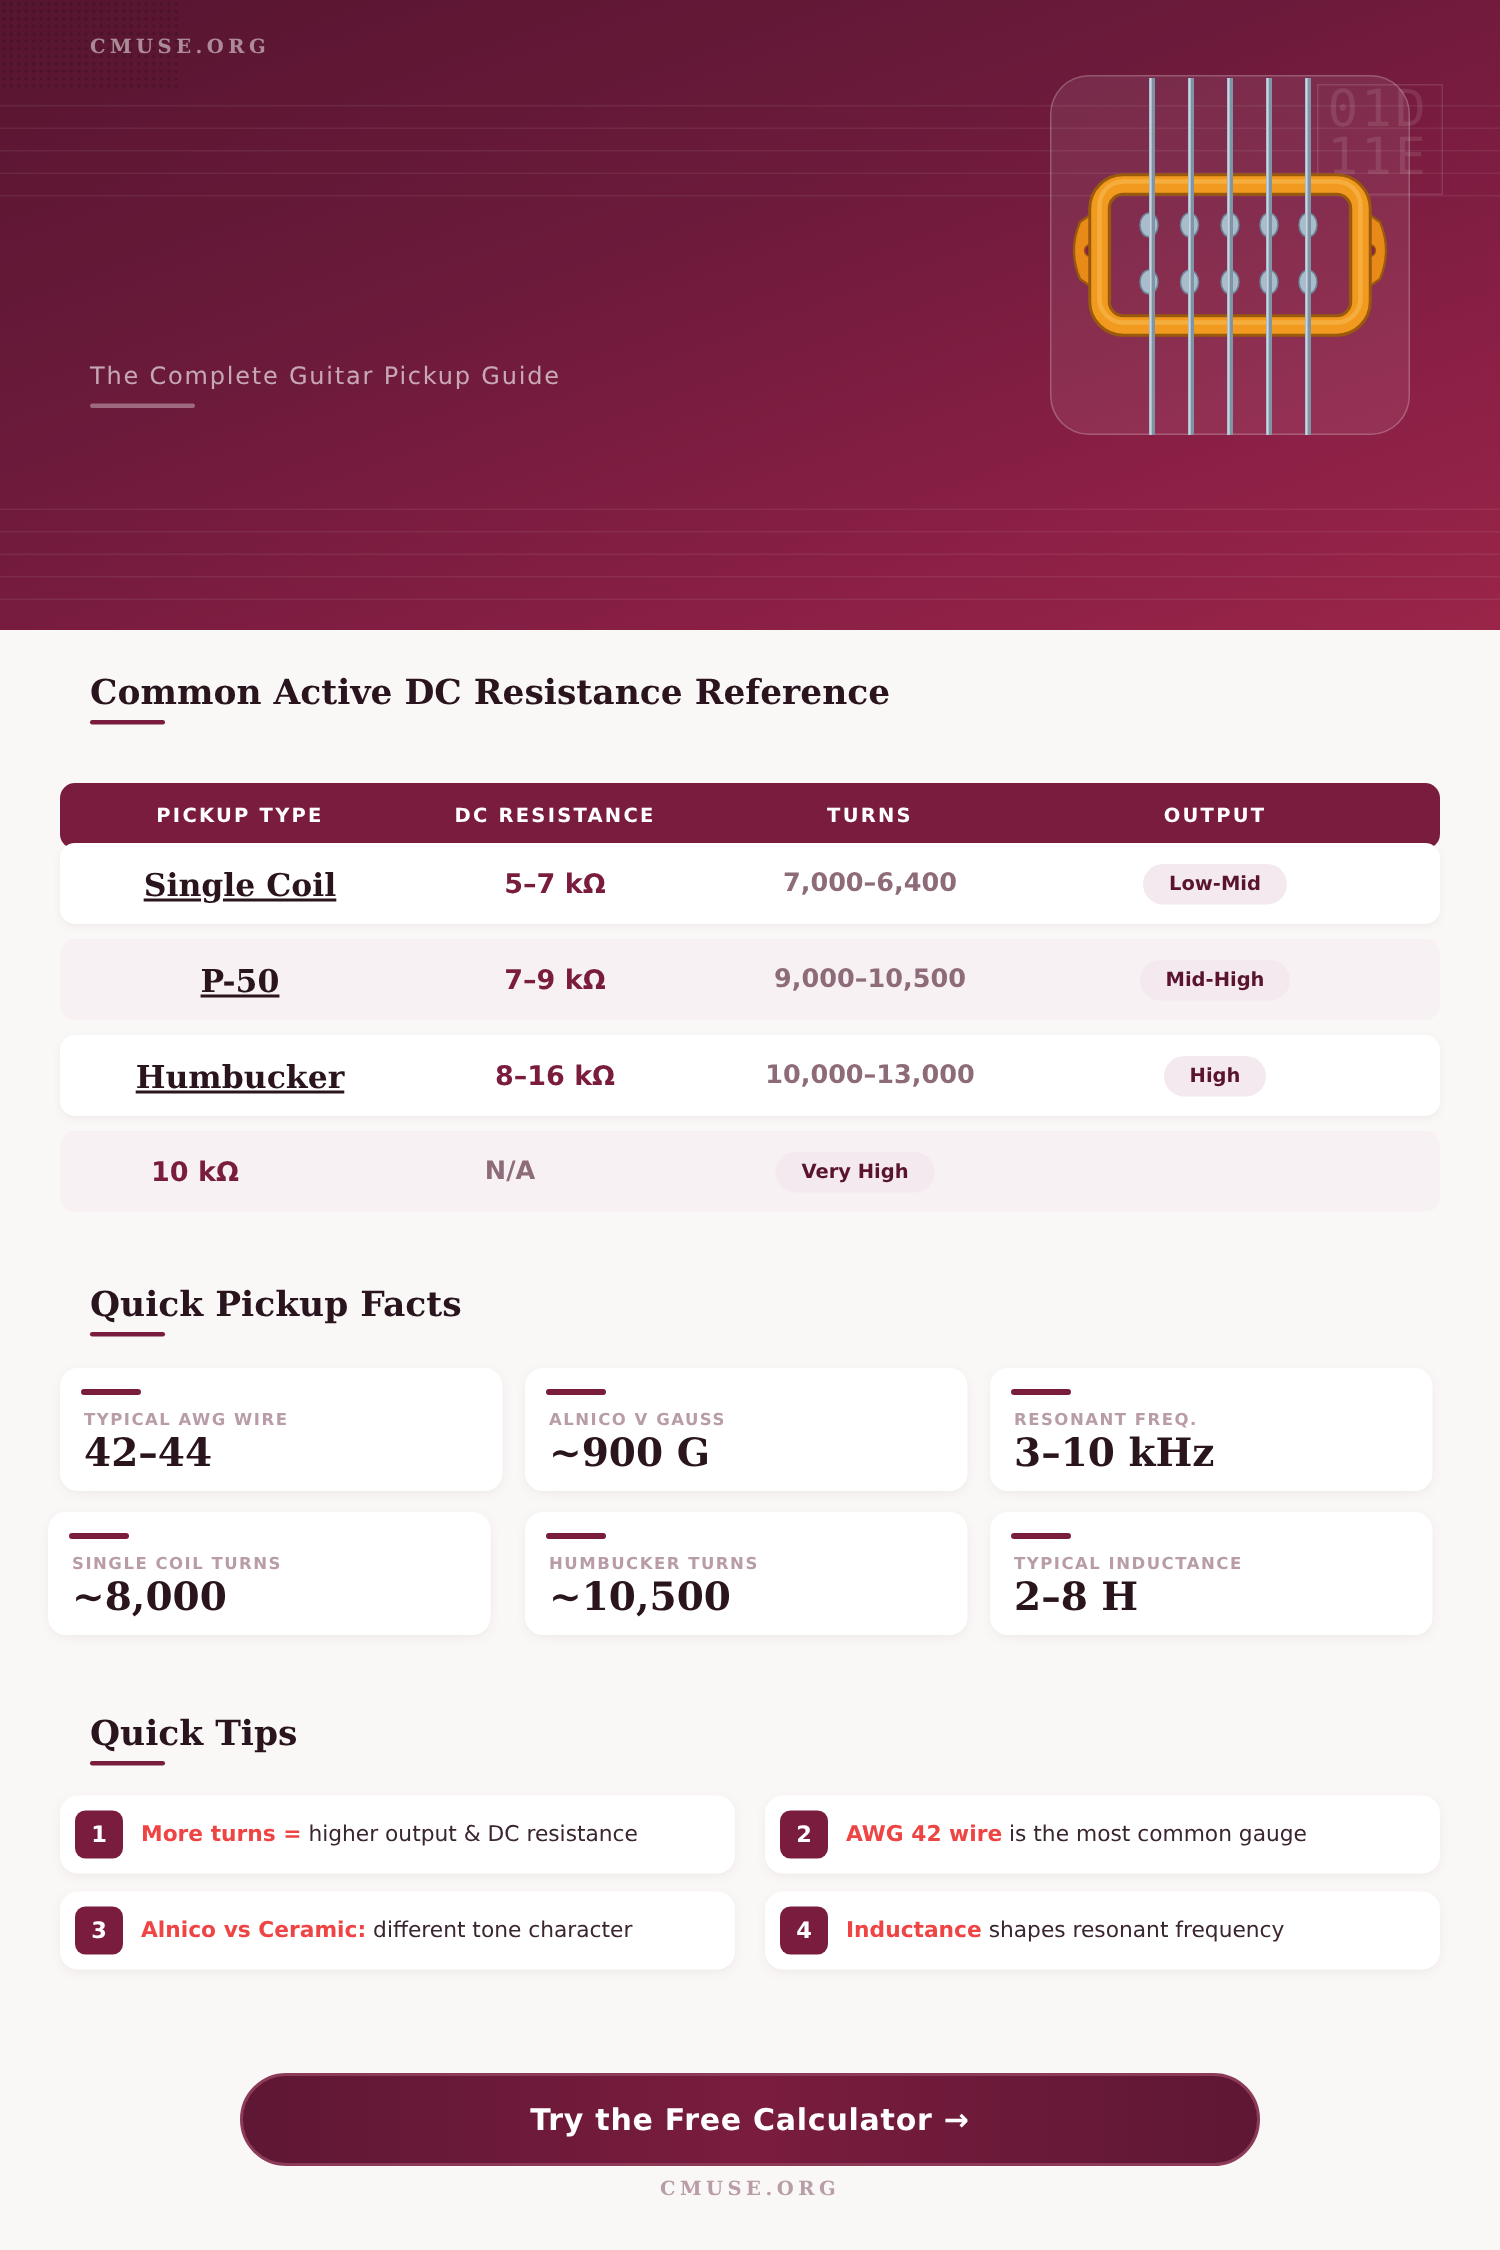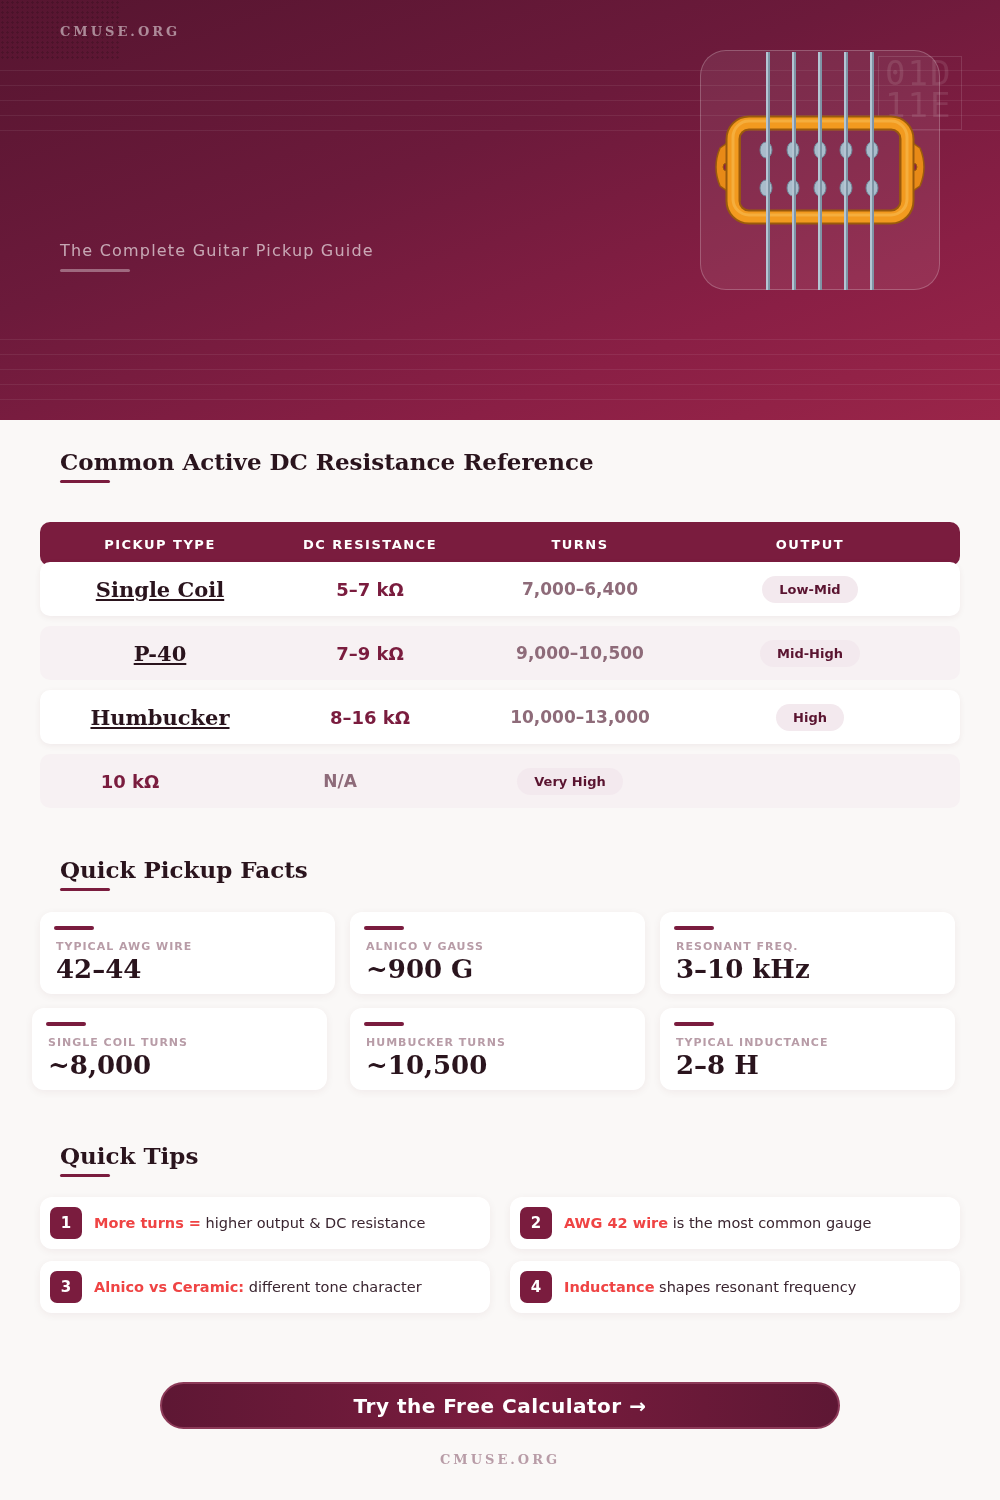--- a/index.html
+++ b/index.html
@@ -132,21 +132,21 @@
     .tip-num {
       margin-left: 10px; width: 32px; height: 32px; border-radius: 7px;
       background: #7a1c3e; color: #ffffff; font-weight: bold; font-size: 15px;
       display: flex; align-items: center; justify-content: center;
     }
     .tip-text { margin-left: 12px; font-size: 14.5px; color: #3a2530; }
     .tip-strong { font-weight: bold; color: #ef4444; }
 
     
     .cta {
-      position: absolute; left: 160px; top: 1382px; width: 680px; height: 47px;
+      position: absolute; left: 160px; top: 1382px; width: 680px; height: 62px;
       border-radius: 31px;
       background: linear-gradient(90deg, #5e1734 0%, #7a1c3e 50%, #5e1734 100%);
       border: 2px solid #8c3a58;
       display: flex; align-items: center; justify-content: center;
       color: #ffffff; font-weight: bold; font-size: 20px; letter-spacing: 0.5px;
       cursor: pointer;
     }
     .brand-bottom {
       position: absolute; left: 0; top: 1452px; width: 1000px; text-align: center;
       font-family: "DejaVu Serif", serif; font-weight: bold;
@@ -240,21 +240,21 @@
 
   <div class="table-row white" style="top:562px">
     <div class="td-type c1">Single Coil</div>
     <div class="td-res c2">5–7 kΩ</div>
     <div class="td-turns c3">7,000–6,400</div>
     <div class="td-out c4">
         <span class="badge">Low-Mid</span>
       </div>
   </div>
   <div class="table-row tint" style="top:626px">
-    <div class="td-type c1">P-40</div>
+    <div class="td-type c1">P-50</div>
     <div class="td-res c2">7–9 kΩ</div>
     <div class="td-turns c3">9,000–10,500</div>
     <div class="td-out c4">
         <span class="badge">Mid-High</span>
       </div>
   </div>
   <div class="table-row white" style="top:690px">
     <div class="td-type c1">Humbucker</div>
     <div class="td-res c2">8–16 kΩ</div>
     <div class="td-turns c3">10,000–13,000</div>

